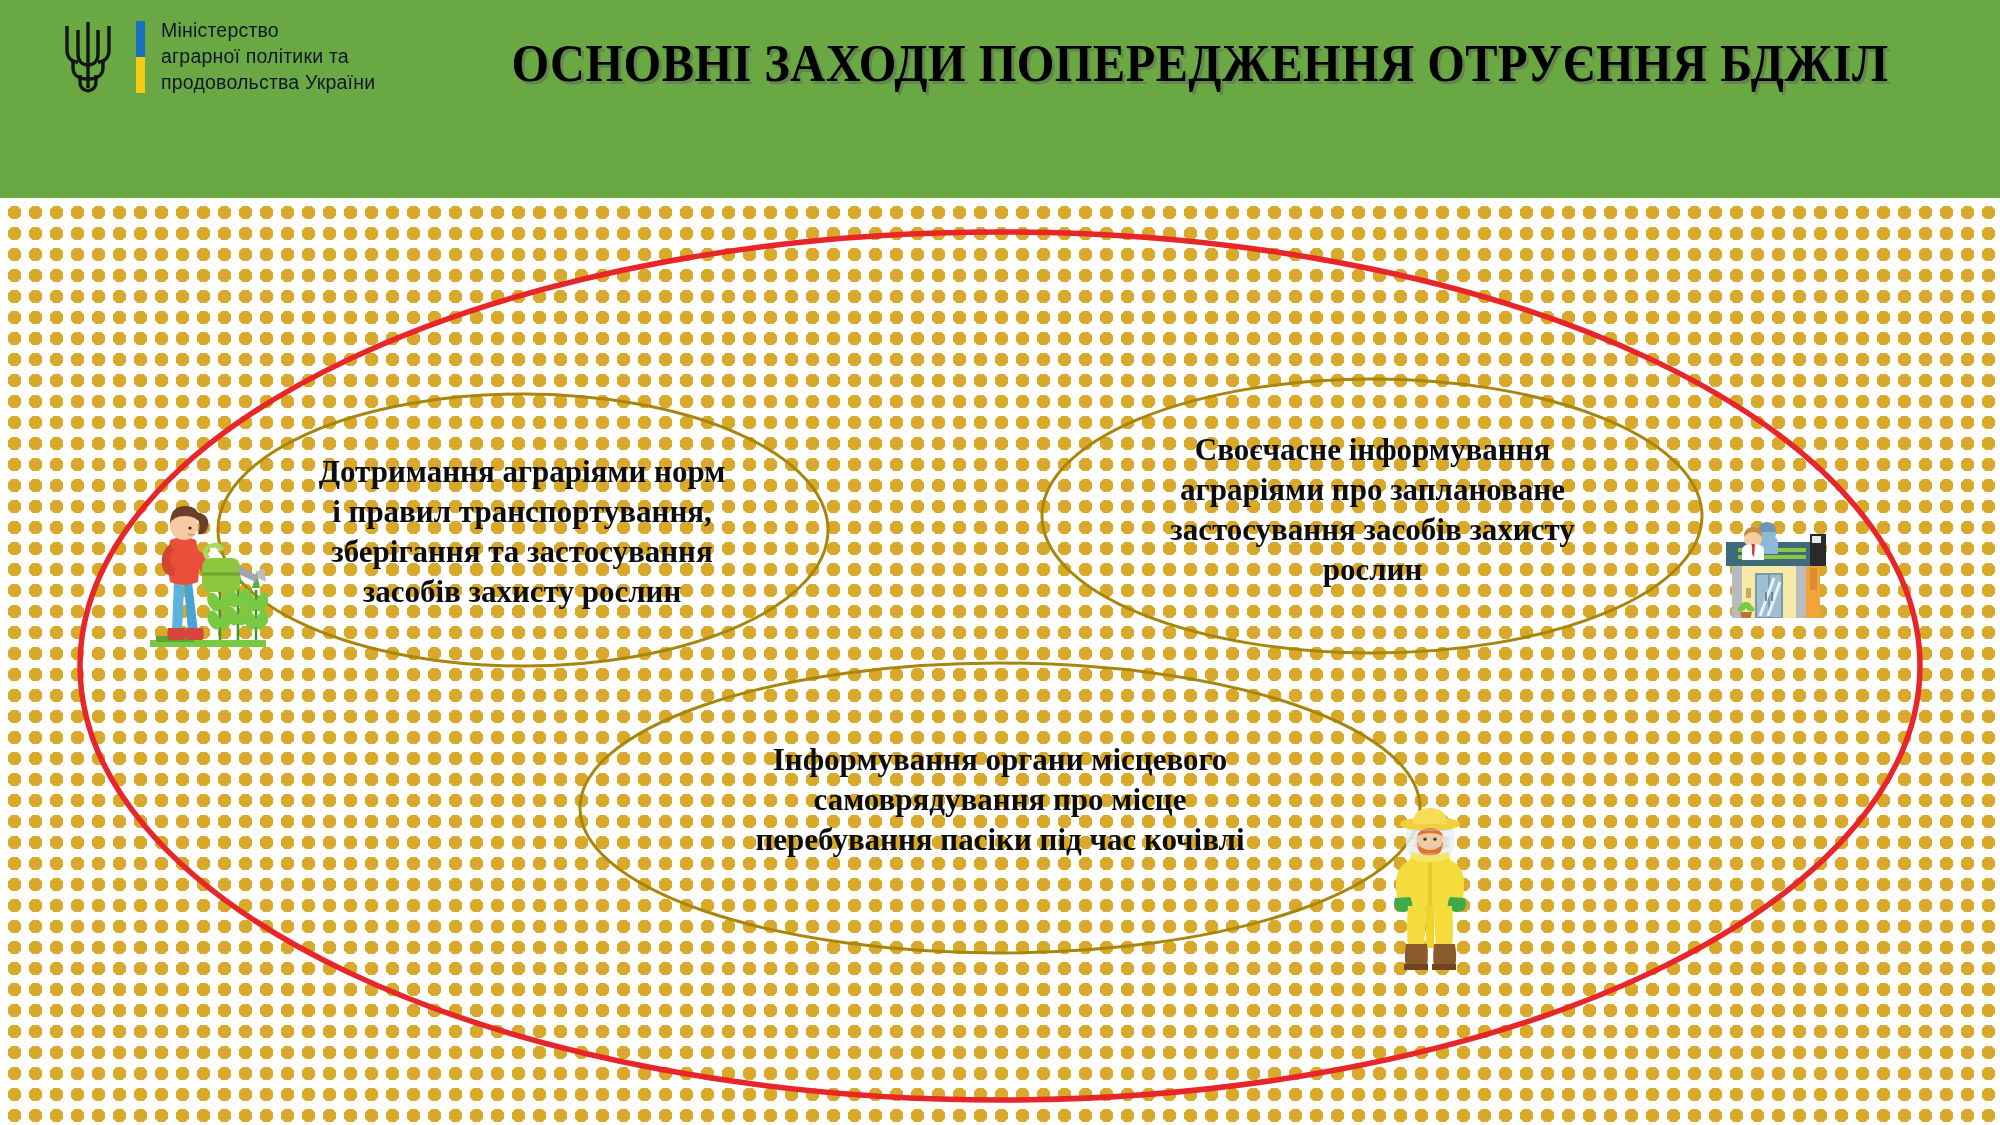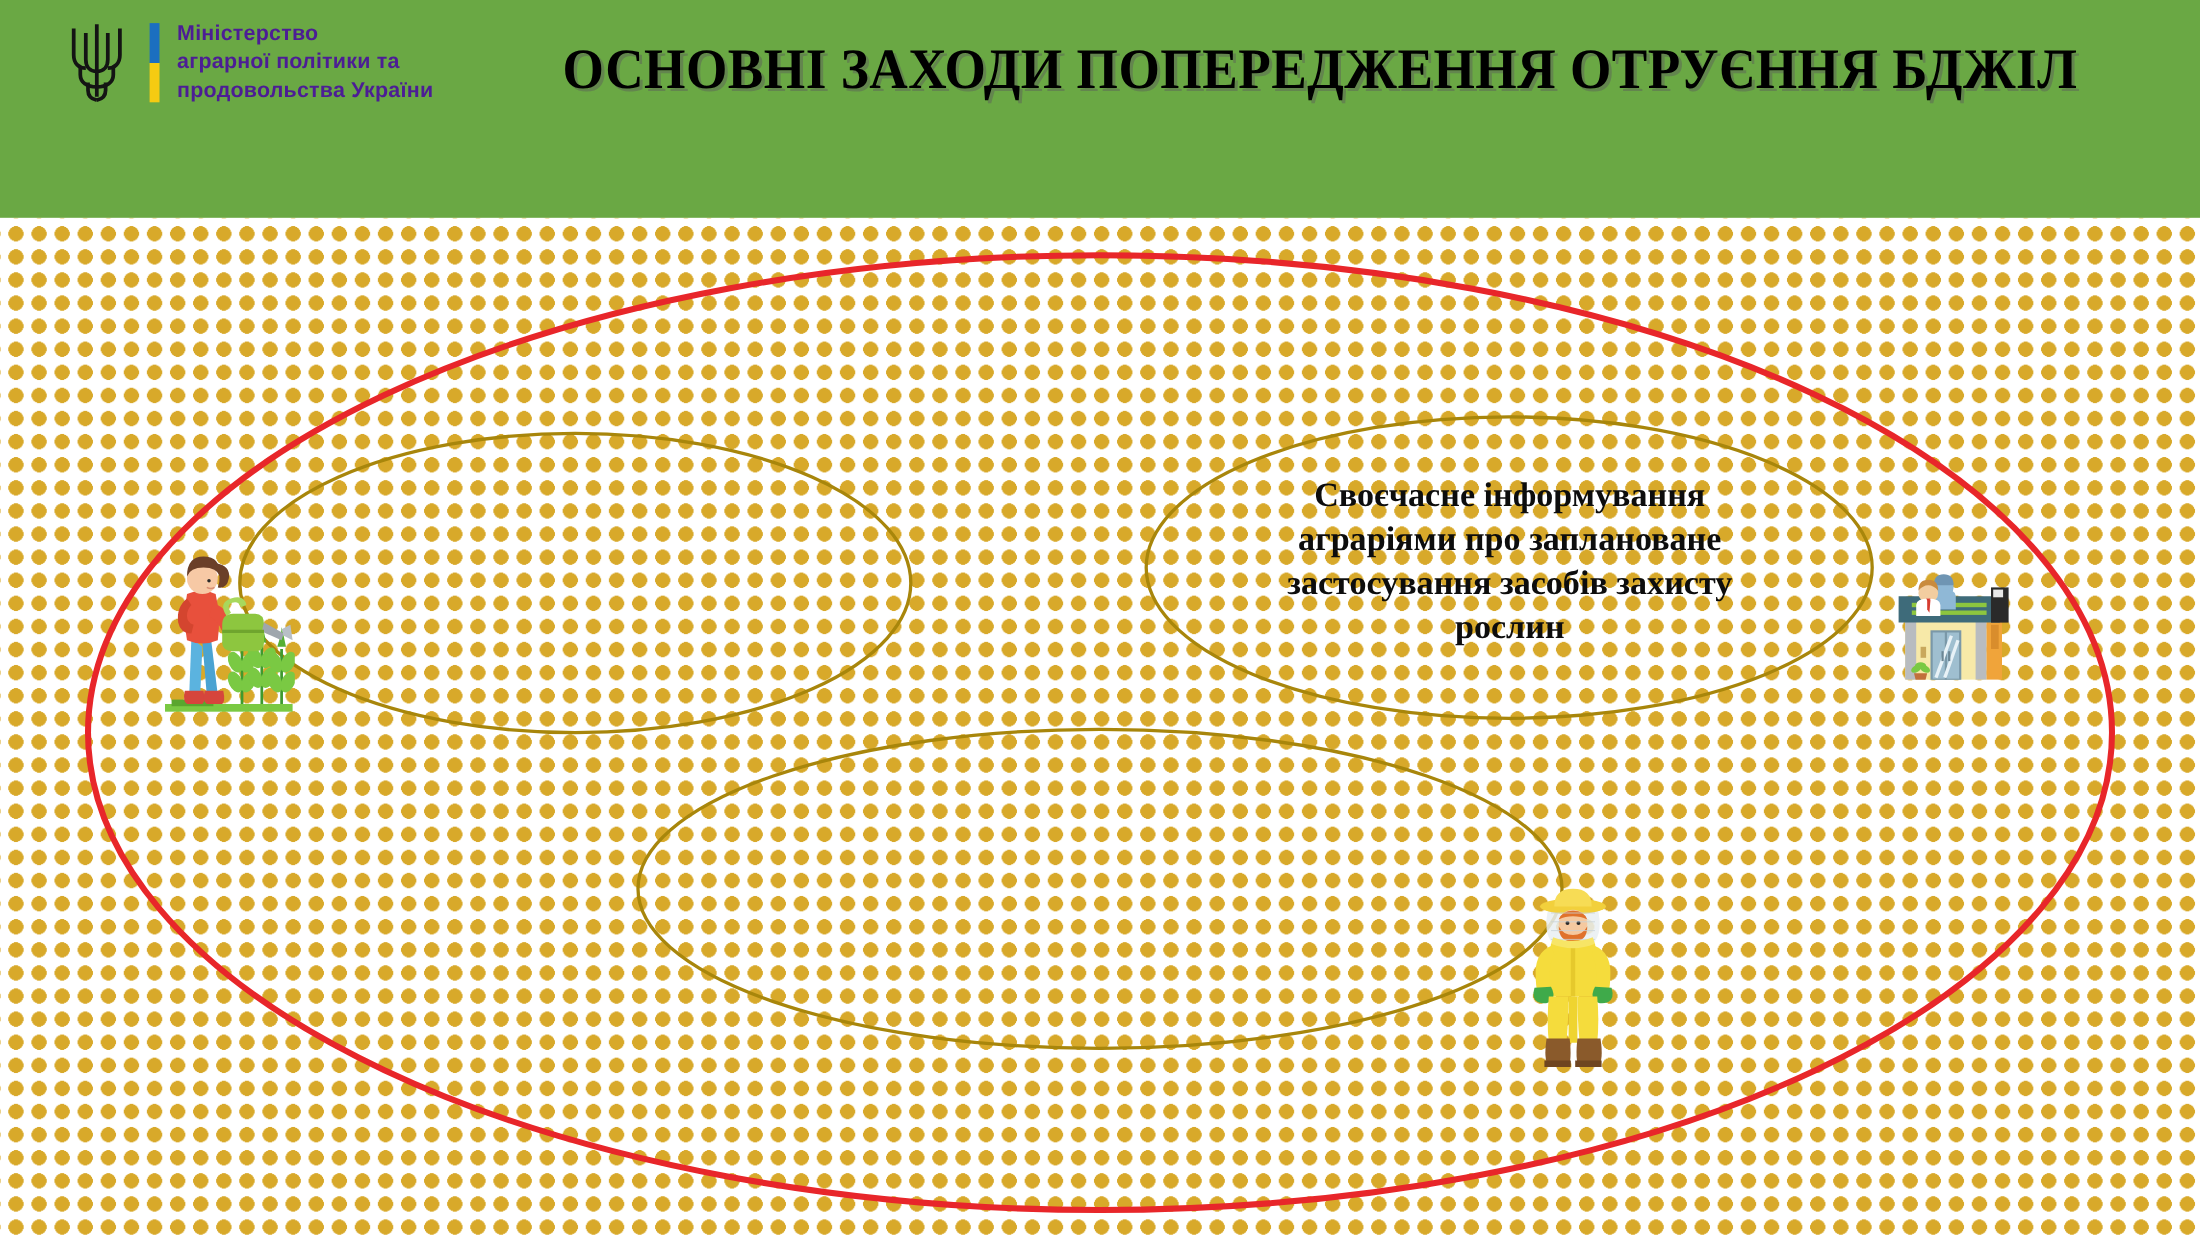--- a/index.html
+++ b/index.html
@@ -60,25 +60,25 @@
     display: block;
   }
   .flag-bar {
     width: 9px;
     height: 72px;
     margin-left: 22px;
     background: linear-gradient(to bottom, #1b6fc0 0%, #1b6fc0 50%, #f5cb12 50%, #f5cb12 100%);
   }
   .ministry-text {
     margin-left: 16px;
-    color: #4c1d95;
+    color: #0f172a;
     font-family: "Liberation Sans", "DejaVu Sans", sans-serif;
     font-size: 19.5px;
     line-height: 1.33;
-    font-weight: 700;
+    font-weight: 400;
     letter-spacing: 0.2px;
     white-space: pre-line;
   }
 
   .slide-title {
     position: absolute;
     left: 430px;
     top: 38px;
     width: 1540px;
     text-align: center;
@@ -157,24 +157,31 @@
     <div class="slide-title">ОСНОВНІ ЗАХОДИ ПОПЕРЕДЖЕННЯ ОТРУЄННЯ БДЖІЛ</div>
   </div>
 
   <svg class="shapes" viewBox="0 0 2000 1125">
     <ellipse cx="1000" cy="666" rx="920" ry="434" fill="none" stroke="#e8262a" stroke-width="5.5"></ellipse>
     <ellipse cx="523" cy="530" rx="305" ry="136" fill="none" stroke="#a8860b" stroke-width="3"></ellipse>
     <ellipse cx="1372" cy="516" rx="330" ry="137" fill="none" stroke="#a8860b" stroke-width="3"></ellipse>
     <ellipse cx="1000" cy="808" rx="420" ry="145" fill="none" stroke="#a8860b" stroke-width="3"></ellipse>
   </svg>
 
+  <div id="text-1" class="ell-text">Дотримання аграріями норм
+і правил транспортування,
+зберігання та застосування
+засобів захисту рослин</div>
   <div id="text-2" class="ell-text">Своєчасне інформування
 аграріями про заплановане
 застосування засобів захисту
 рослин</div>
+  <div id="text-3" class="ell-text">Інформування органи місцевого
+самоврядування про місце
+перебування пасіки під час кочівлі</div>
 
   <svg class="illus" id="illus-farmer" viewBox="0 0 120 160">
 
     <rect x="2" y="148" width="116" height="7" fill="#7ac943"></rect>
     <rect x="8" y="144" width="38" height="6" fill="#5aa62e"></rect>
 
     <g stroke="#3f9a2e" stroke-width="2.5" fill="none">
       <path d="M72 148 L72 98"></path>
         <path d="M90 148 L90 94"></path>
         <path d="M108 148 L108 98"></path>

